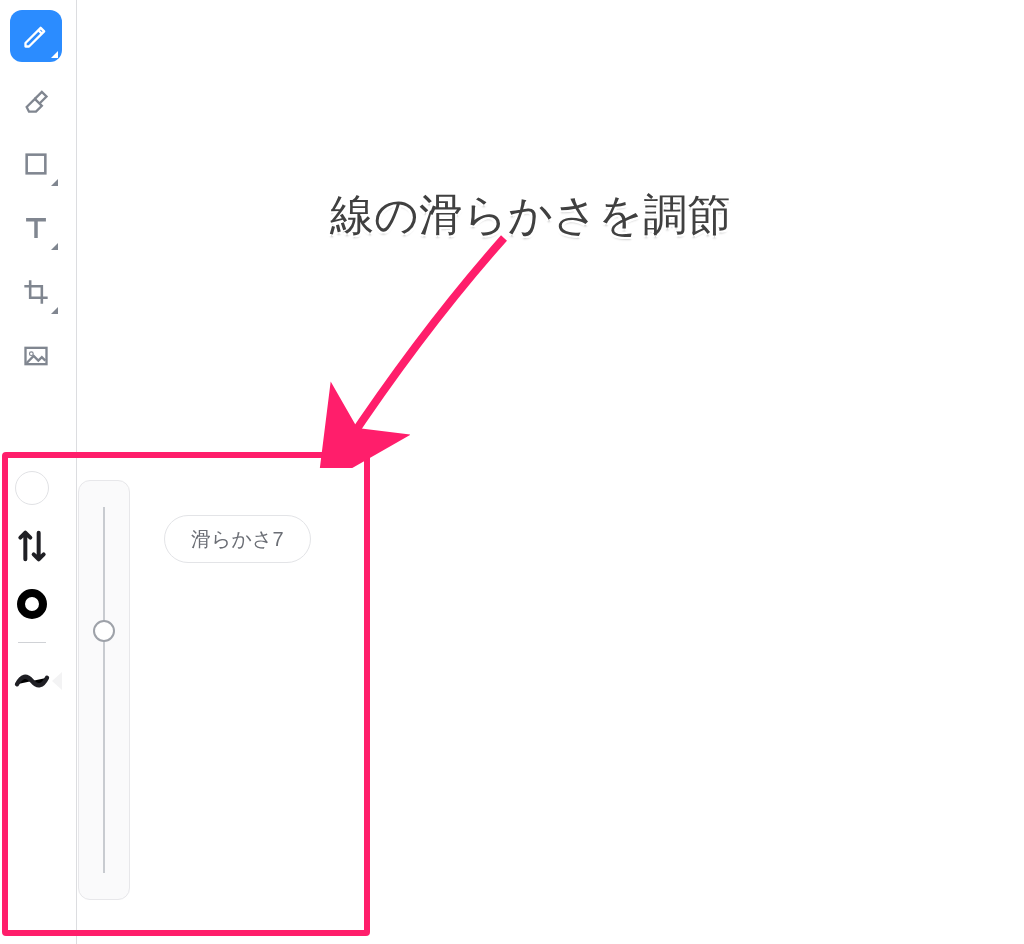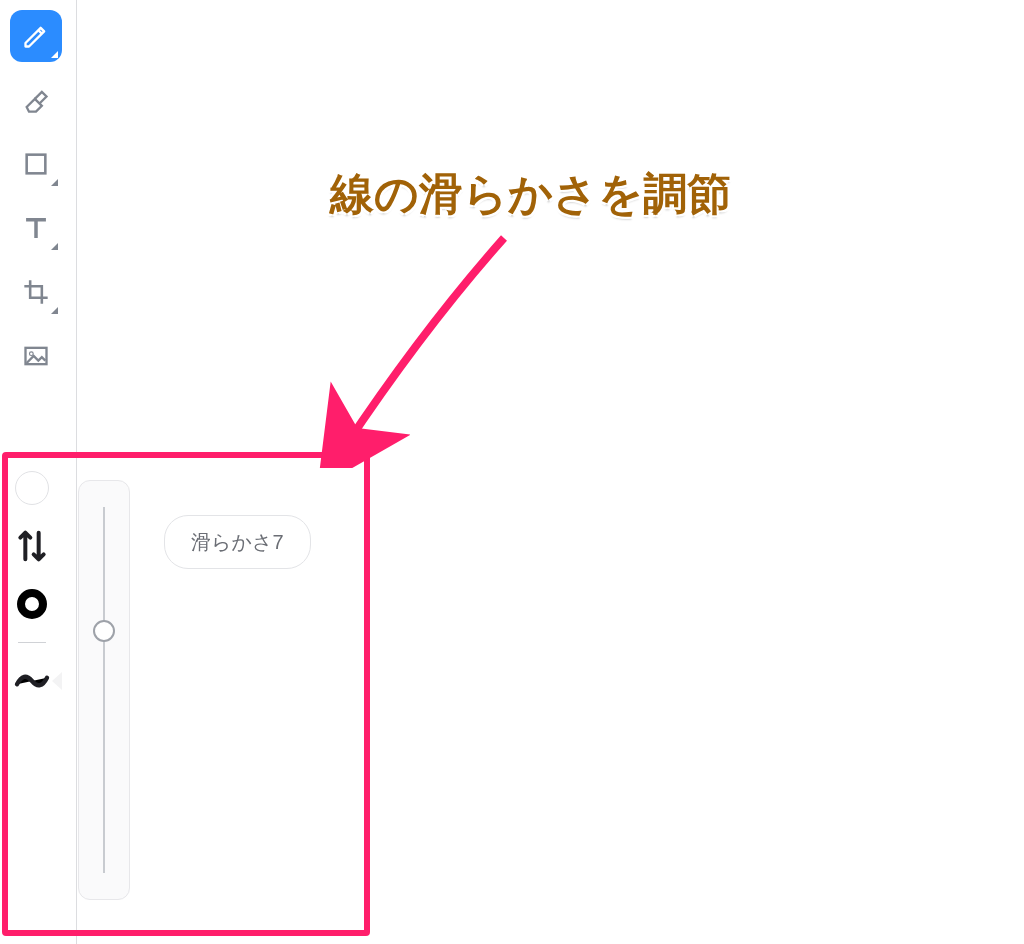--- a/index.html
+++ b/index.html
@@ -112,21 +112,21 @@
     border: 2px solid #9ea2a9;
     background: #fff;
     border-radius: 50%;
     transform: translate(-50%, -50%);
   }
 
   
   .tooltip-pill {
     position: absolute;
     left: 164px; top: 515px;
-    height: 54px;
+    height: 48px;
     padding: 0 26px;
     border: 1px solid #e3e4e7;
     border-radius: 24px;
     background: #ffffff;
     display: flex; align-items: center;
     color: #6b6e75;
     font-size: 20px;
     white-space: nowrap;
   }
 
@@ -136,24 +136,24 @@
     left: 2px; top: 452px;
     width: 368px; height: 484px;
     border: 6px solid #ff1e6b;
     border-radius: 4px;
     pointer-events: none;
   }
 
   
   .annotation-text {
     position: absolute;
-    left: 330px; top: 165px;
+    left: 330px; top: 186px;
     font-size: 44px;
-    font-weight: 700;
-    color: #a16207;
+    font-weight: 400;
+    color: #404040;
     -webkit-text-stroke: 0;
     text-shadow:
       -2px -2px 0 #fff, 2px -2px 0 #fff, -2px 2px 0 #fff, 2px 2px 0 #fff,
       0 3px 2px rgba(0,0,0,0.18);
     white-space: nowrap;
   }
 
   
   .anno-arrow {
     position: absolute;

